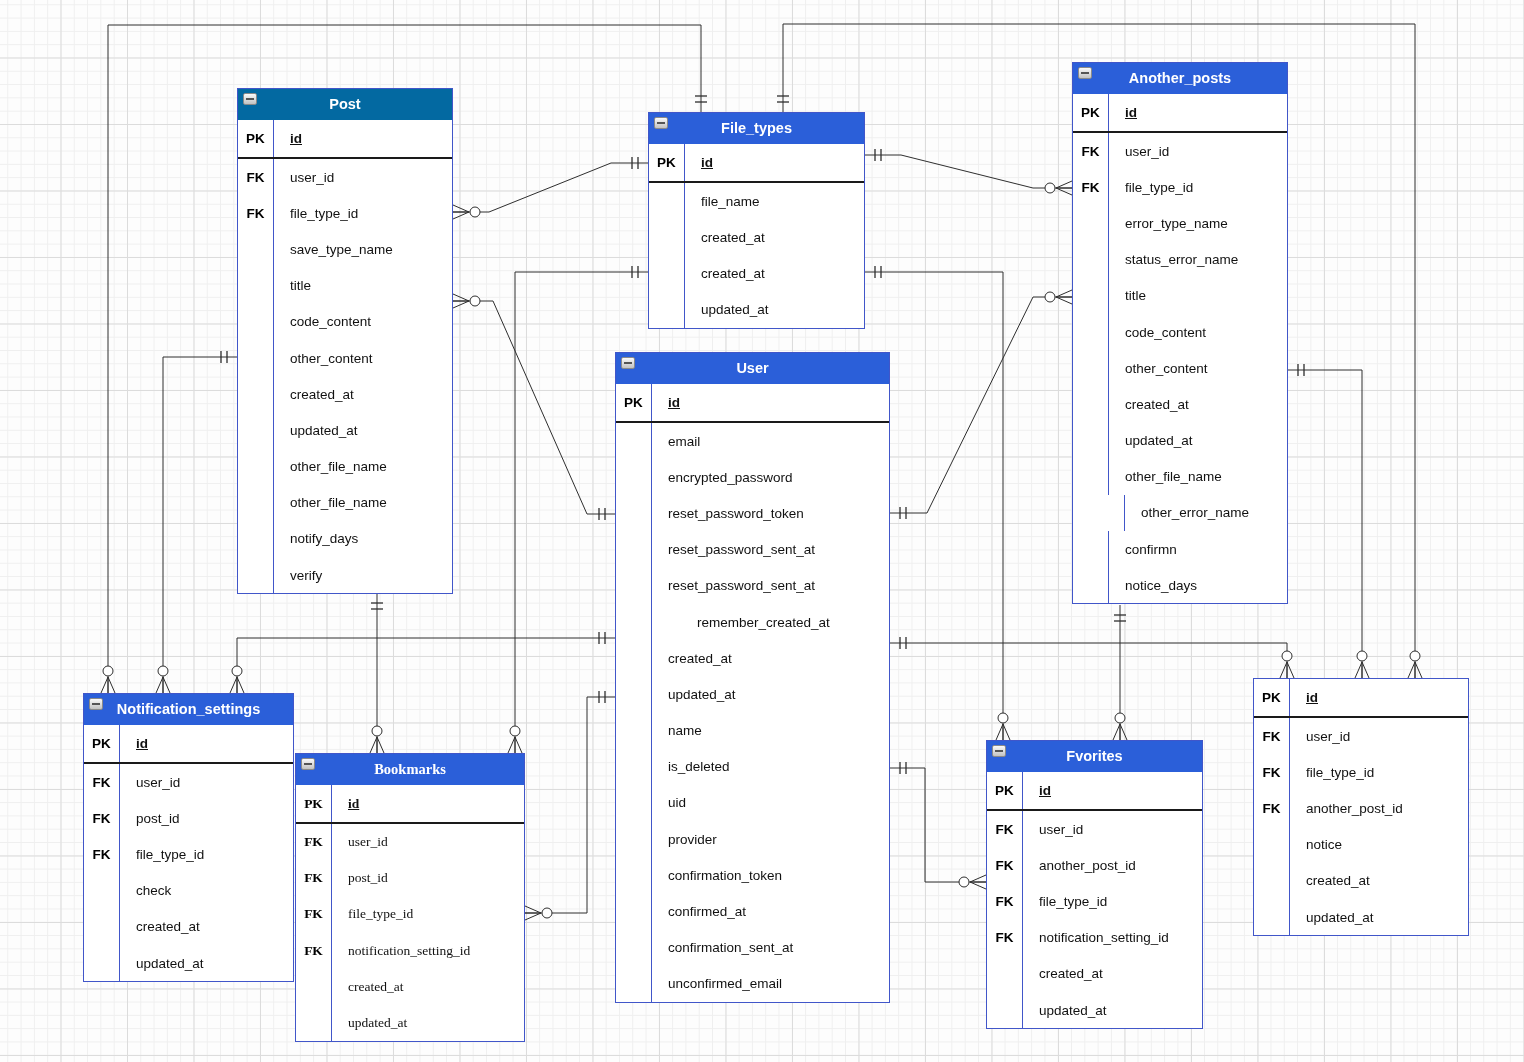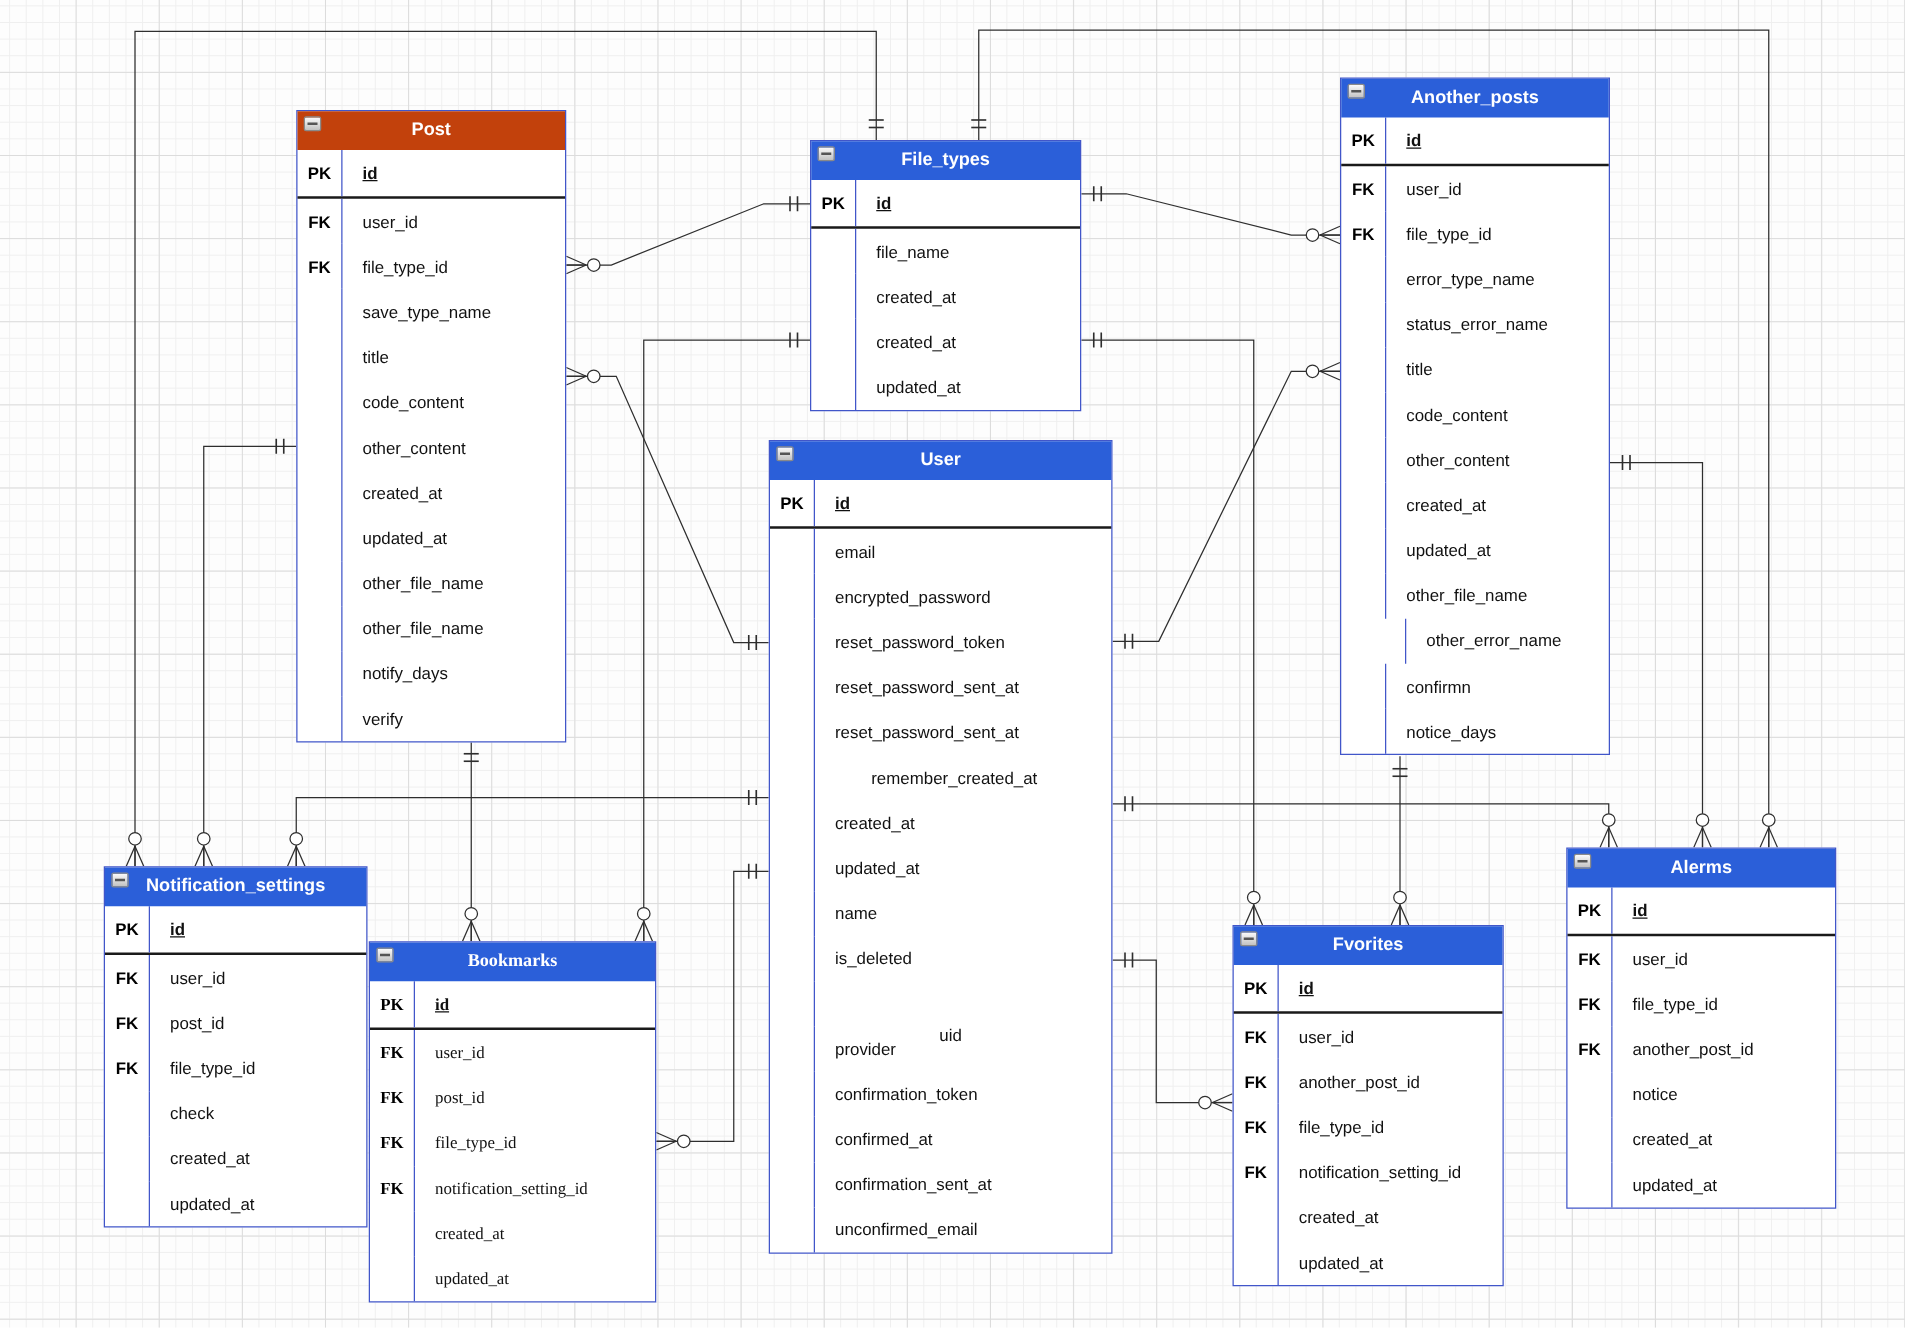--- a/index.html
+++ b/index.html
@@ -191,21 +191,21 @@
         <line x1="1415" y1="662" x2="1408" y2="678" stroke="#2e2e2e" stroke-width="1"></line>
         <line x1="1415" y1="662" x2="1415" y2="678" stroke="#2e2e2e" stroke-width="1"></line>
         <line x1="1415" y1="662" x2="1422" y2="678" stroke="#2e2e2e" stroke-width="1"></line>
         <circle cx="1415" cy="656" r="5" fill="#ffffff" stroke="#2e2e2e" stroke-width="1"></circle>
         <line x1="777" y1="102" x2="789" y2="102" stroke="#2e2e2e" stroke-width="1.3"></line>
         <line x1="777" y1="96" x2="789" y2="96" stroke="#2e2e2e" stroke-width="1.3"></line>
       </g>
     </svg>
   <div id="tables">
       <div class="table" style="left: 237px; top: 88px; width: 216px;">
-        <div class="hdr" style="background: #c2410c;"><span class="minus"></span><span>Post</span></div>
+        <div class="hdr" style="background: #0369a1;"><span class="minus"></span><span>Post</span></div>
         <div class="row pkrow" style="height: 39px;">
           <span class="key">PK</span>
           <span class="fld">id</span>
         </div>
         <div class="row" style="height: 36.2px;">
           <span class="key">FK</span>
           <span class="fld">user_id</span>
         </div>
         <div class="row" style="height: 36.2px;">
           <span class="key">FK</span>
@@ -373,21 +373,21 @@
           <span class="fld">updated_at</span>
         </div>
         <div class="row" style="height: 36.2px;">
           <span class="key"></span>
           <span class="fld">name</span>
         </div>
         <div class="row" style="height: 36.2px;">
           <span class="key"></span>
           <span class="fld">is_deleted</span>
         </div>
-        <div class="row" style="height: 36.2px; flex-direction: column;">
+        <div class="row" style="height: 36.2px;">
           <span class="key"></span>
           <span class="fld">uid</span>
         </div>
         <div class="row" style="height: 36.2px;">
           <span class="key"></span>
           <span class="fld">provider</span>
         </div>
         <div class="row" style="height: 36.2px;">
           <span class="key"></span>
           <span class="fld">confirmation_token</span>
@@ -492,21 +492,20 @@
         <div class="row" style="height: 36.2px;">
           <span class="key"></span>
           <span class="fld">created_at</span>
         </div>
         <div class="row" style="height: 36.2px;">
           <span class="key"></span>
           <span class="fld">updated_at</span>
         </div>
       </div>
       <div class="table" style="left: 1253px; top: 678px; width: 216px;">
-        <div class="hdr" style="background: rgb(43, 95, 217);"><span class="minus"></span><span>Alerms</span></div>
         <div class="row pkrow" style="height: 39px;">
           <span class="key">PK</span>
           <span class="fld">id</span>
         </div>
         <div class="row" style="height: 36.2px;">
           <span class="key">FK</span>
           <span class="fld">user_id</span>
         </div>
         <div class="row" style="height: 36.2px;">
           <span class="key">FK</span>

